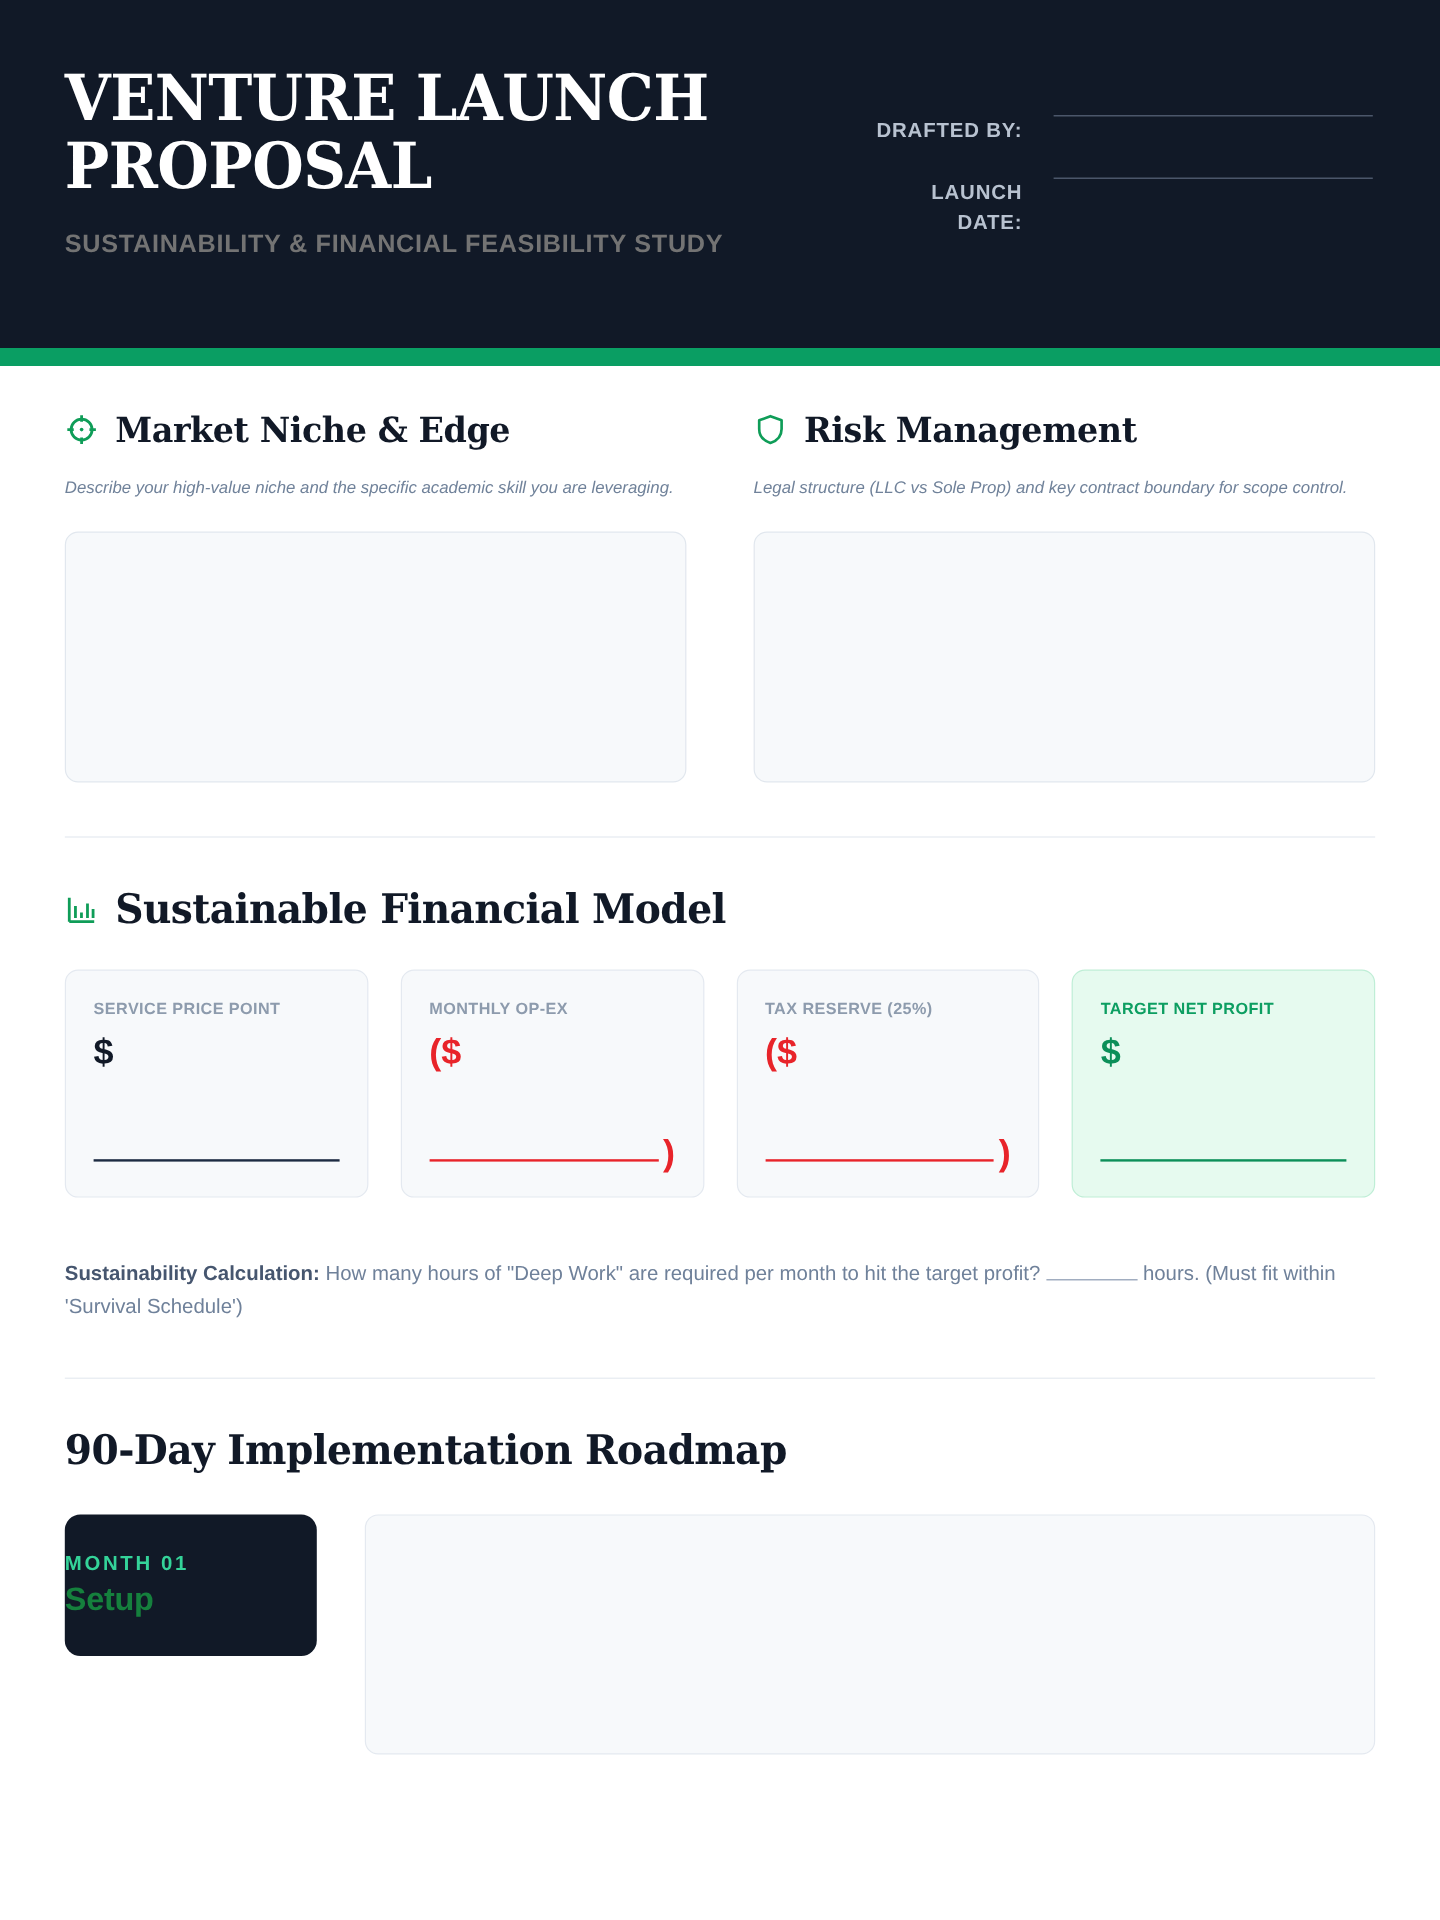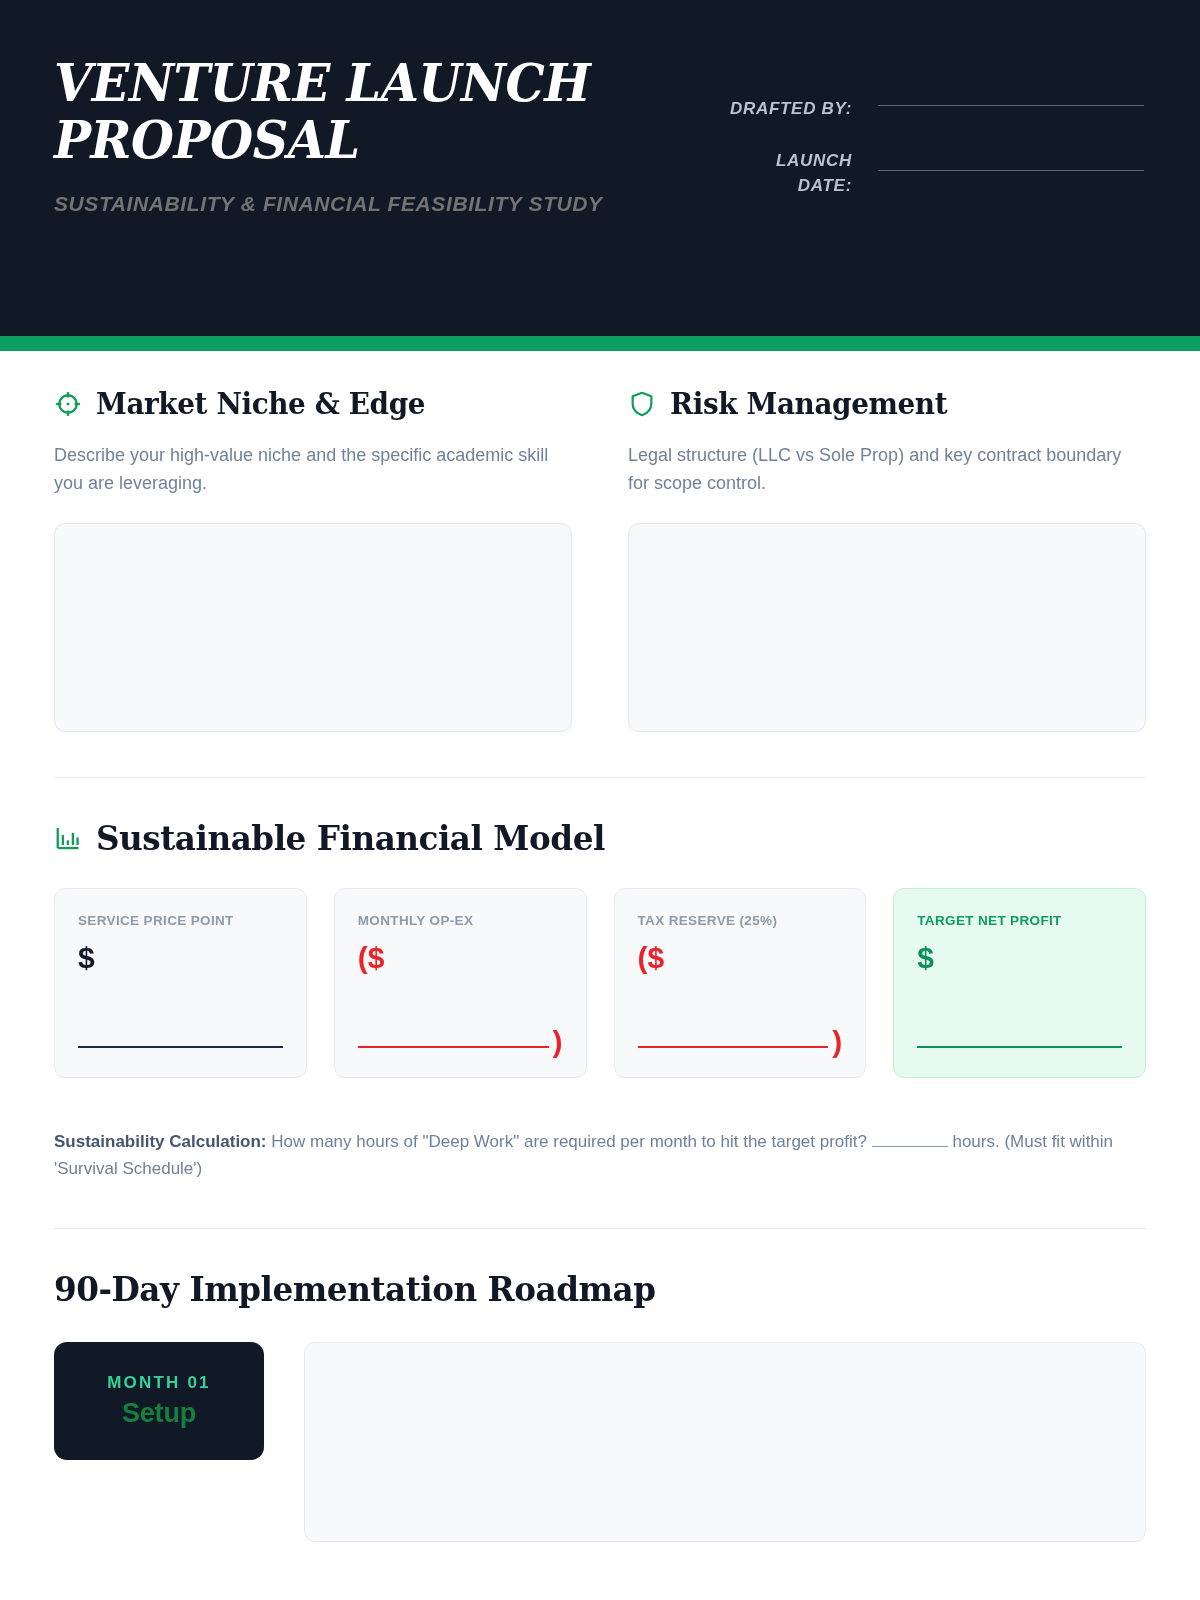--- a/index.html
+++ b/index.html
@@ -15,26 +15,25 @@
   .page {
     position: relative;
     width: 1200px;
     height: 1600px;
     background: #ffffff;
   }
 
   
   .header {
     position: relative;
-    height: 336px;
+    height: 290px;
     background: #111927;
     padding: 54px 56px 0 54px;
     display: flex;
     justify-content: space-between;
-    font-style: italic;
   }
   .header-left { width: 620px; }
 
   .doc-title {
     font-family: "DejaVu Serif", serif;
     font-weight: 700;
     font-size: 53px;
     line-height: 1.07;
     letter-spacing: -0.5px;
     color: #ffffff;
@@ -57,21 +56,21 @@
 
   .header-right {
     width: 420px;
     padding-top: 42px;
     display: flex;
     flex-direction: column;
     gap: 26px;
   }
   .meta-row {
     display: flex;
-    align-items: center;
+    align-items: flex-start;
     justify-content: flex-end;
     gap: 26px;
   }
   .meta-label {
     font-size: 17px;
     font-weight: 700;
     letter-spacing: 0.7px;
     color: #b8c2d0;
     text-transform: uppercase;
     text-align: right;
@@ -115,22 +114,23 @@
     font-family: "DejaVu Serif", serif;
     font-weight: 700;
     font-size: 29px;
     color: #111927;
     letter-spacing: -0.4px;
     transform: scaleX(0.96);
     transform-origin: left center;
   }
   .sec-desc {
     margin-top: 21px;
-    font-size: 18px;
+    font-size: 14px;
     line-height: 1.55;
+    font-style: italic;
     color: #70829a;
   }
   .write-box {
     margin-top: 25px;
     height: 209px;
     background: #f7f9fb;
     border: 1px solid #e1e7ee;
     border-radius: 11px;
   }
 
@@ -244,21 +244,21 @@
     margin-top: 33px;
   }
   .month-chip {
     width: 210px;
     flex: 0 0 210px;
     height: 118px;
     background: #111927;
     border-radius: 13px;
     display: flex;
     flex-direction: column;
-    align-items: center;
+    align-items: flex-start;
     justify-content: center;
     gap: 5px;
   }
   .month-kicker {
     font-size: 17px;
     font-weight: 700;
     letter-spacing: 2.2px;
     color: #34d399;
     text-transform: uppercase;
   }

